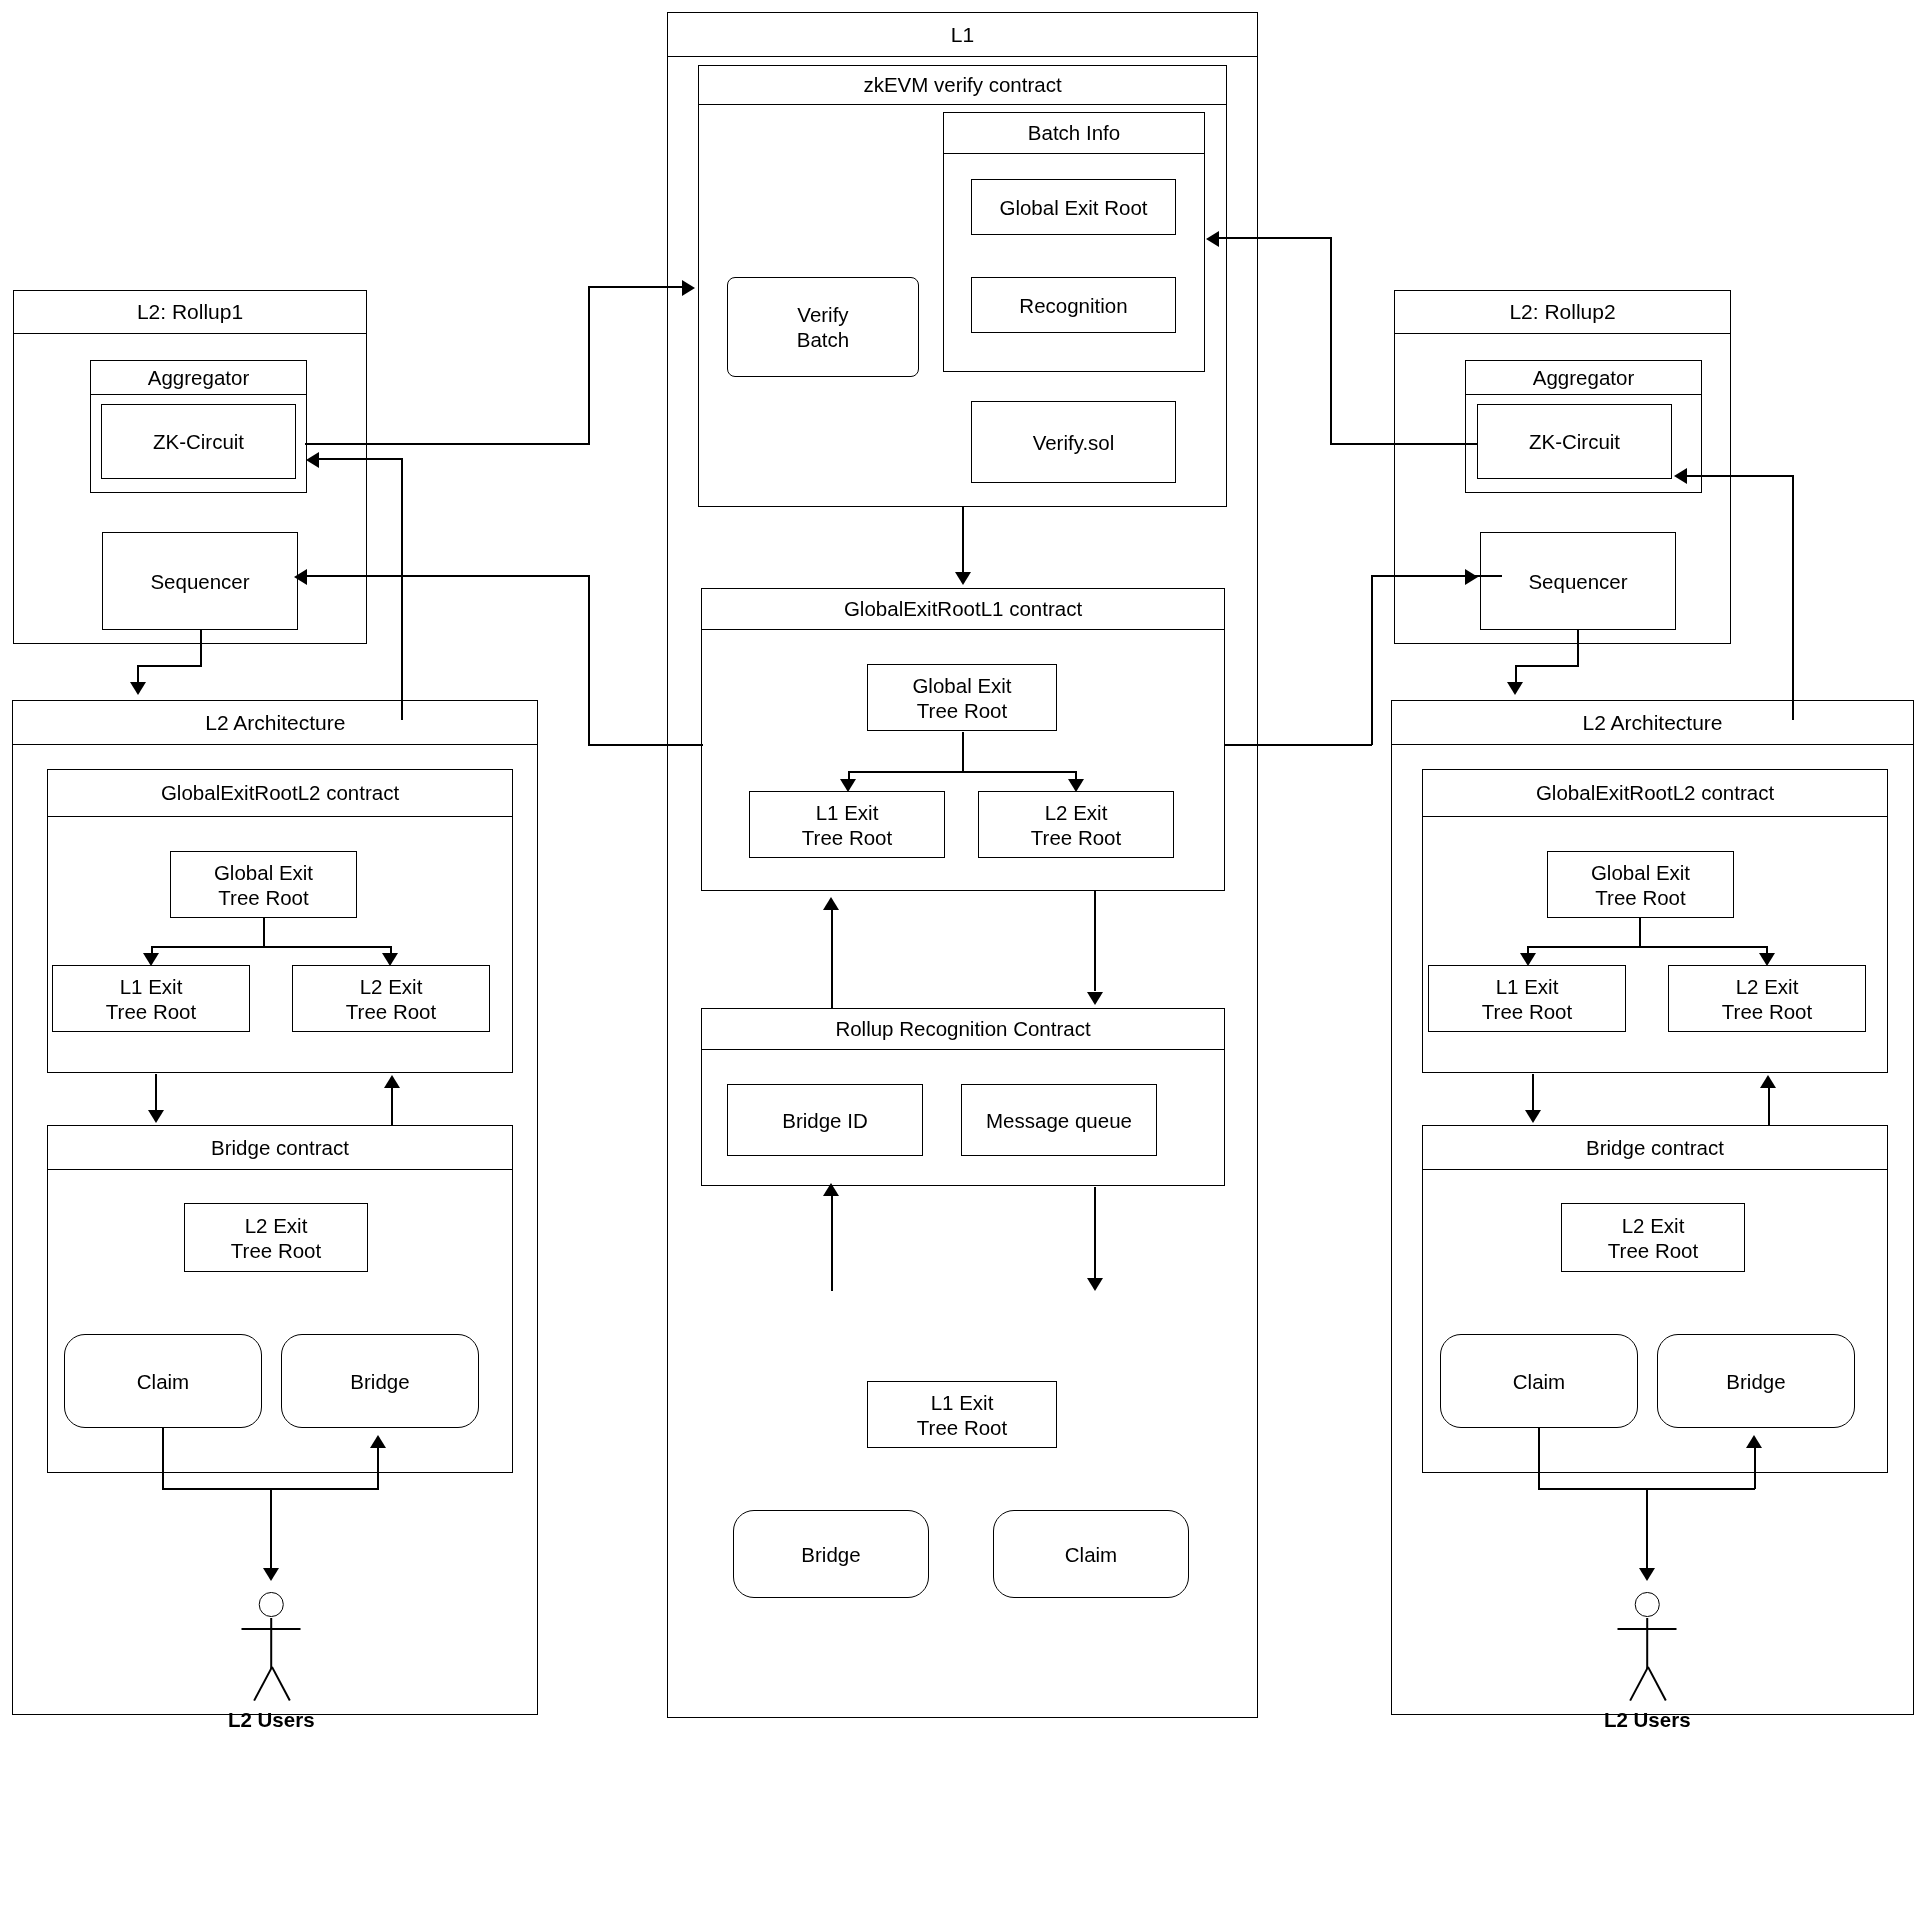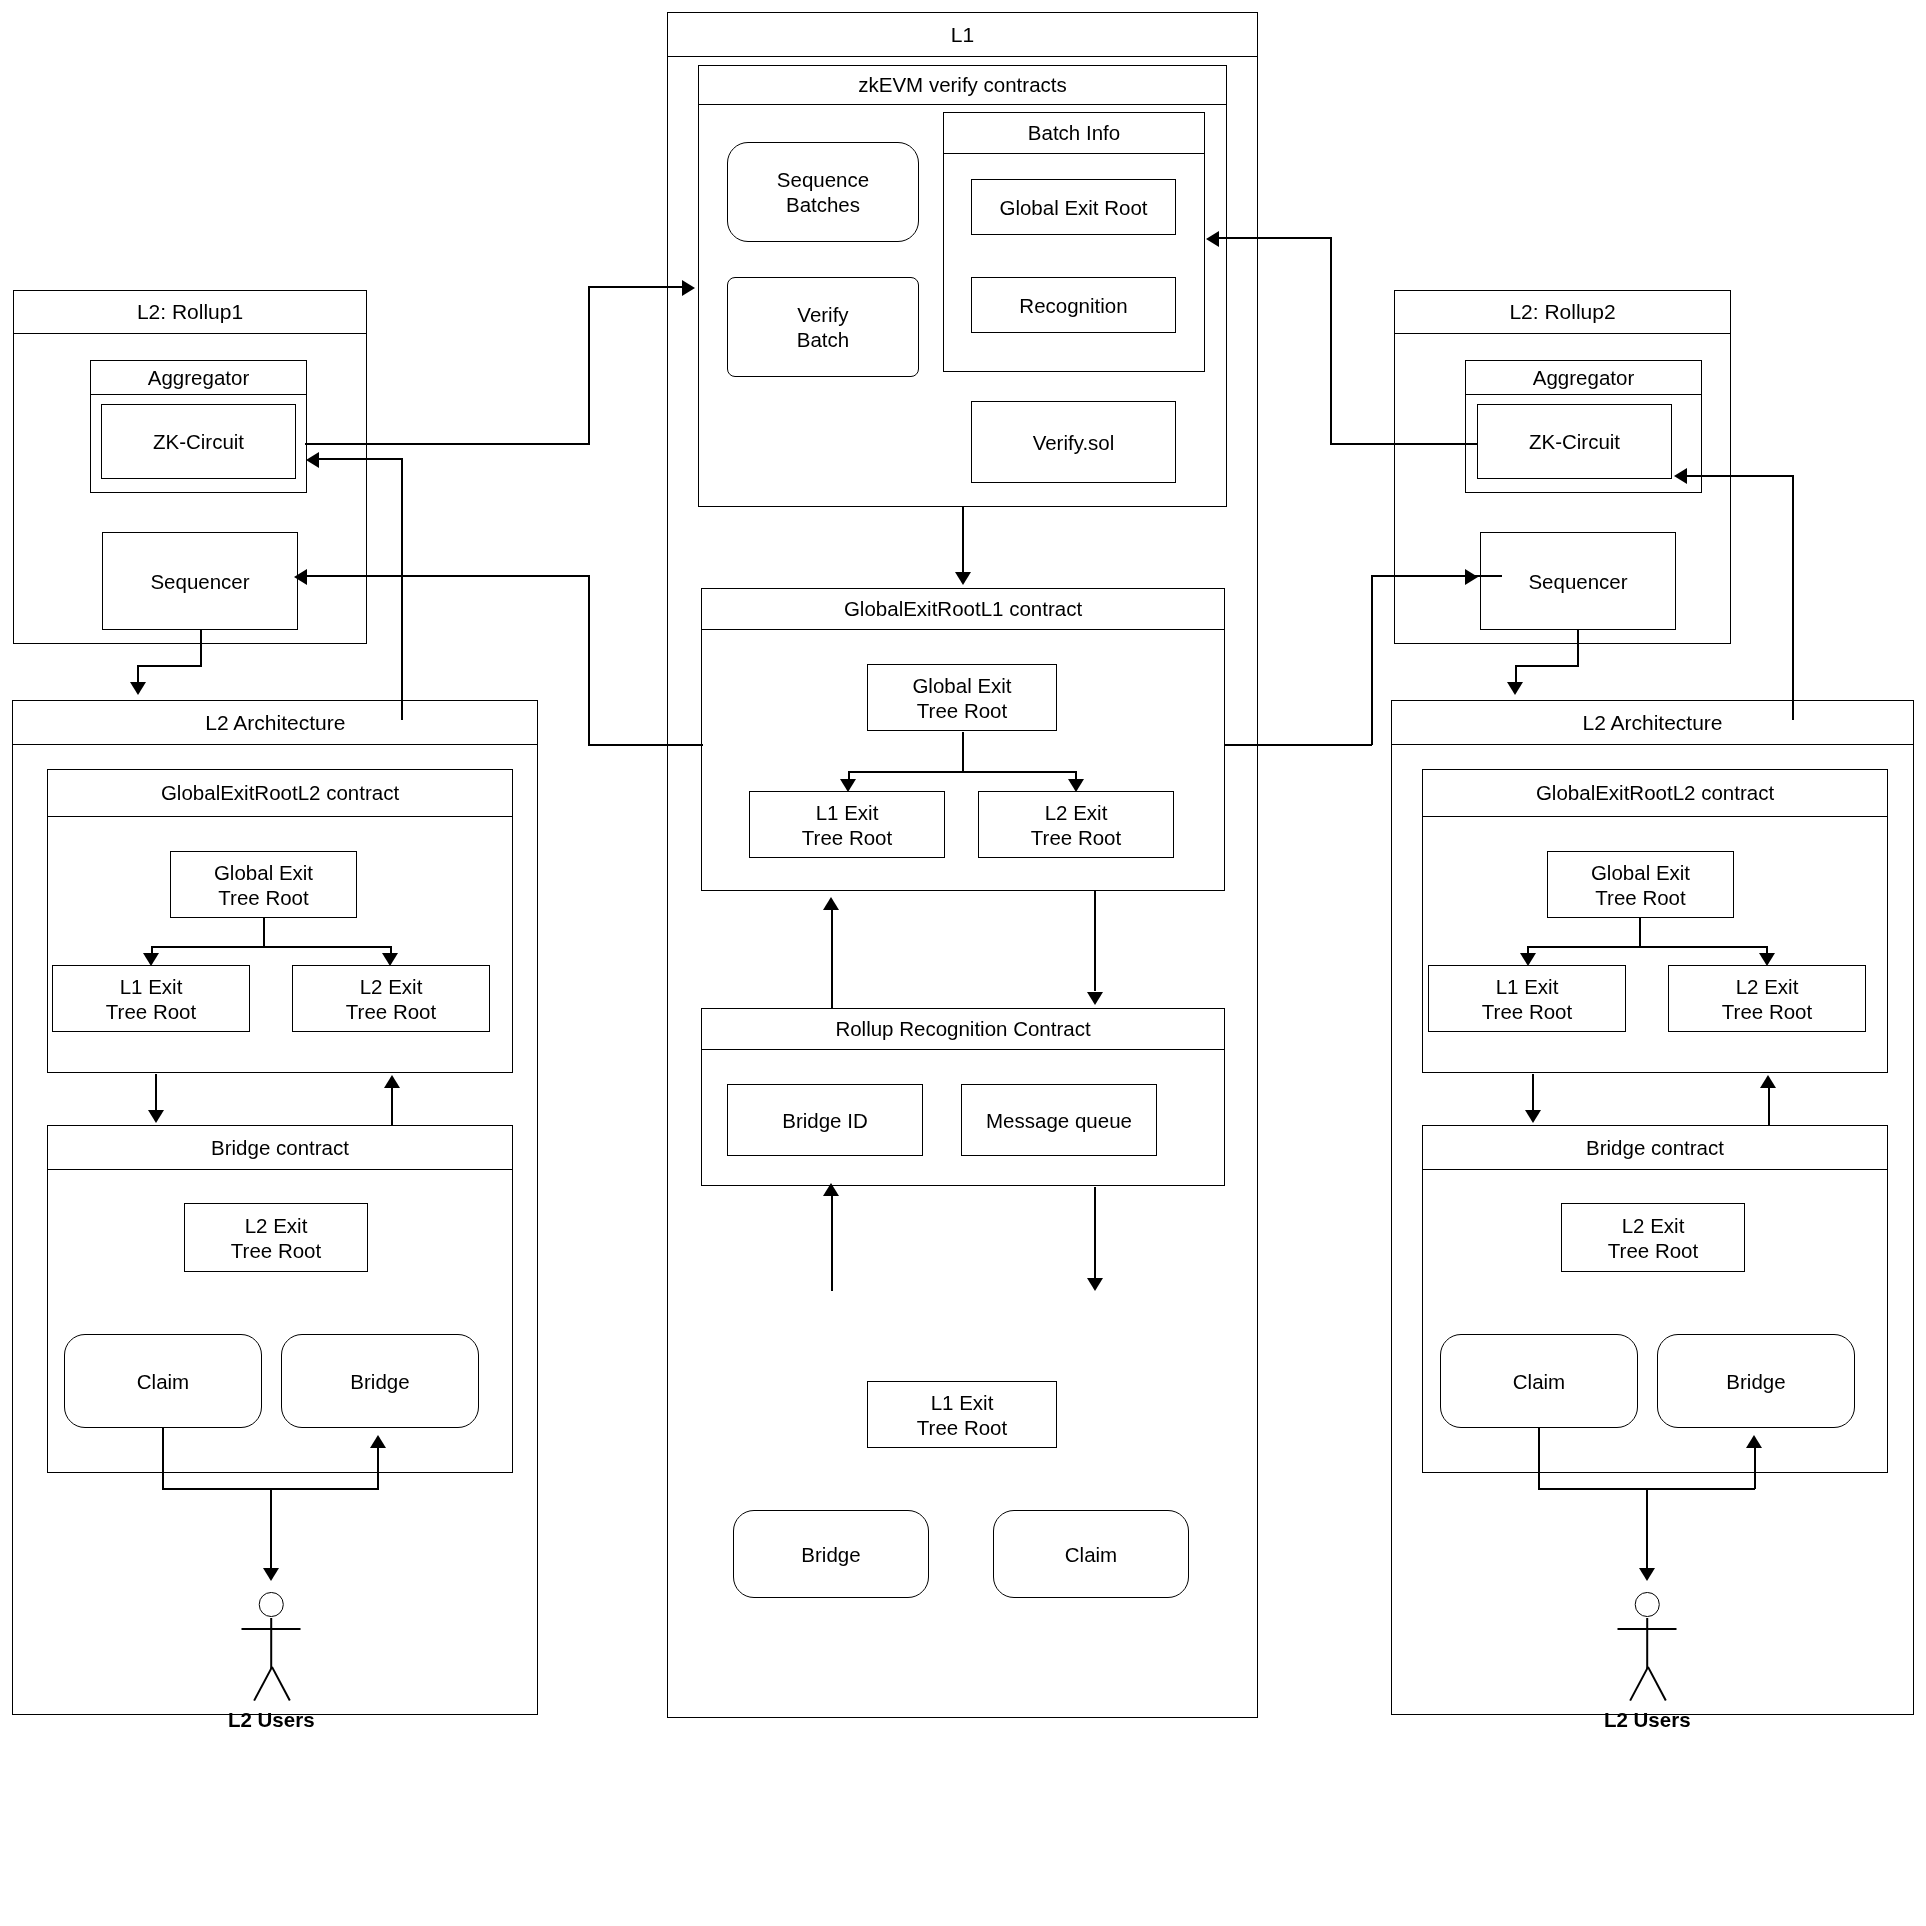--- a/index.html
+++ b/index.html
@@ -53,25 +53,21 @@
 </head>
 <body>
 
 <div id="canvas">
 
   <div class="box" style="left:667px;top:12.3px;width:591px;height:1706px;">
     <div class="hdr t26" style="height:44px;">L1</div>
   </div>
 
   <div class="box" style="left:698px;top:65px;width:529px;height:442px;">
-    <div class="hdr t25" style="height:39px;">zkEVM verify contracts</div>
-  </div>
-  <div class="rbox" style="left:727px;top:142px;width:192px;height:100px;">
-    <div class="ctr t25">Sequence
-Batches</div>
+    <div class="hdr t25" style="height:39px;">zkEVM verify contract</div>
   </div>
   <div class="rbox" style="left:727px;top:277px;width:192px;height:100px;border-radius:8px;">
     <div class="ctr t25">Verify
 Batch</div>
   </div>
 
   <div class="box" style="left:943px;top:112px;width:262px;height:260px;">
     <div class="hdr t25" style="height:41px;">Batch Info</div>
   </div>
   <div class="box" style="left:971px;top:179px;width:205px;height:56px;">

